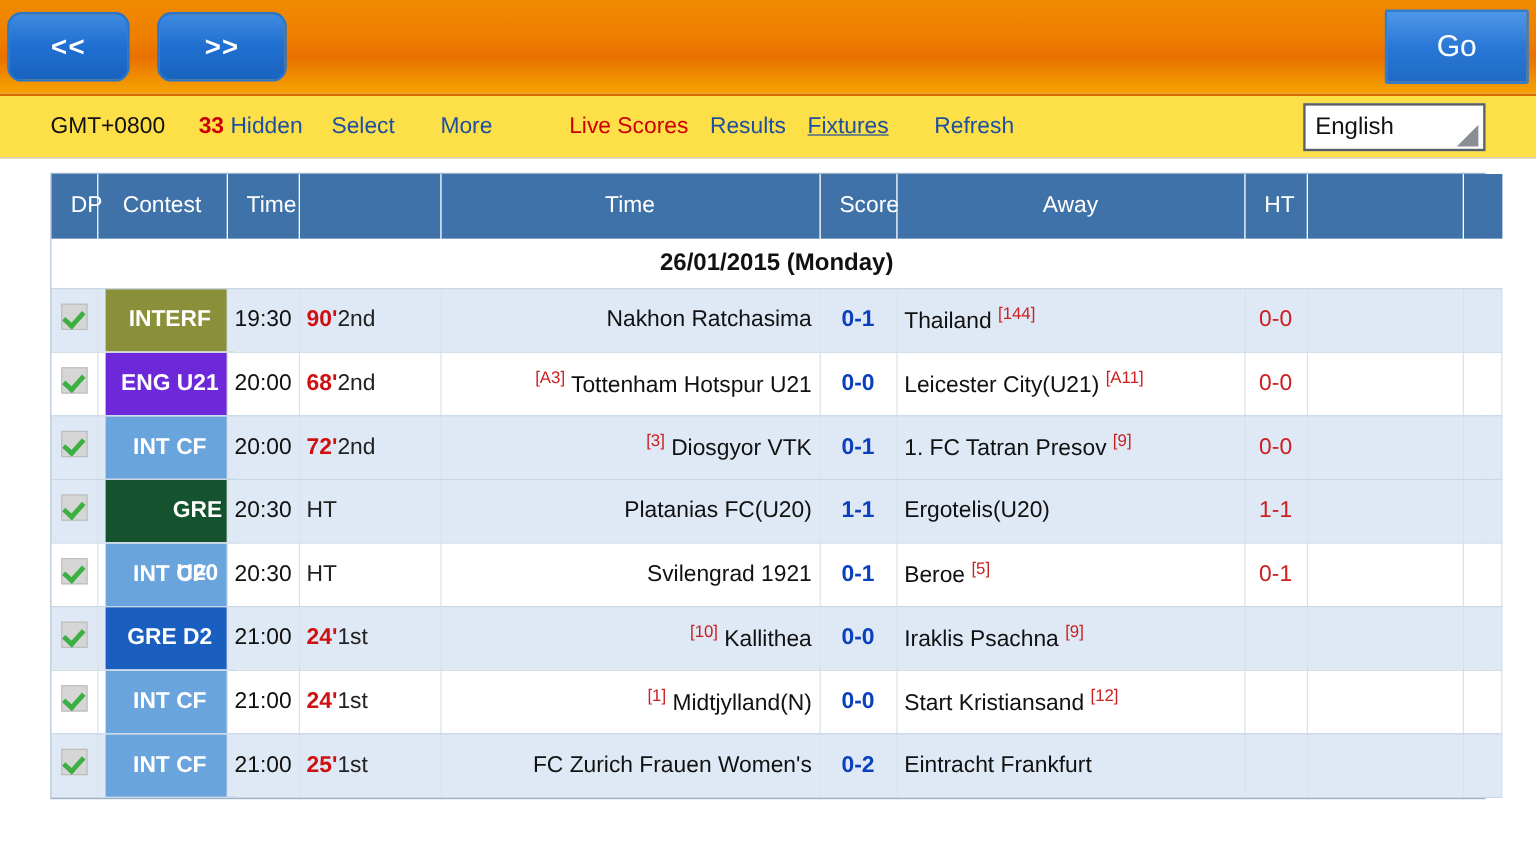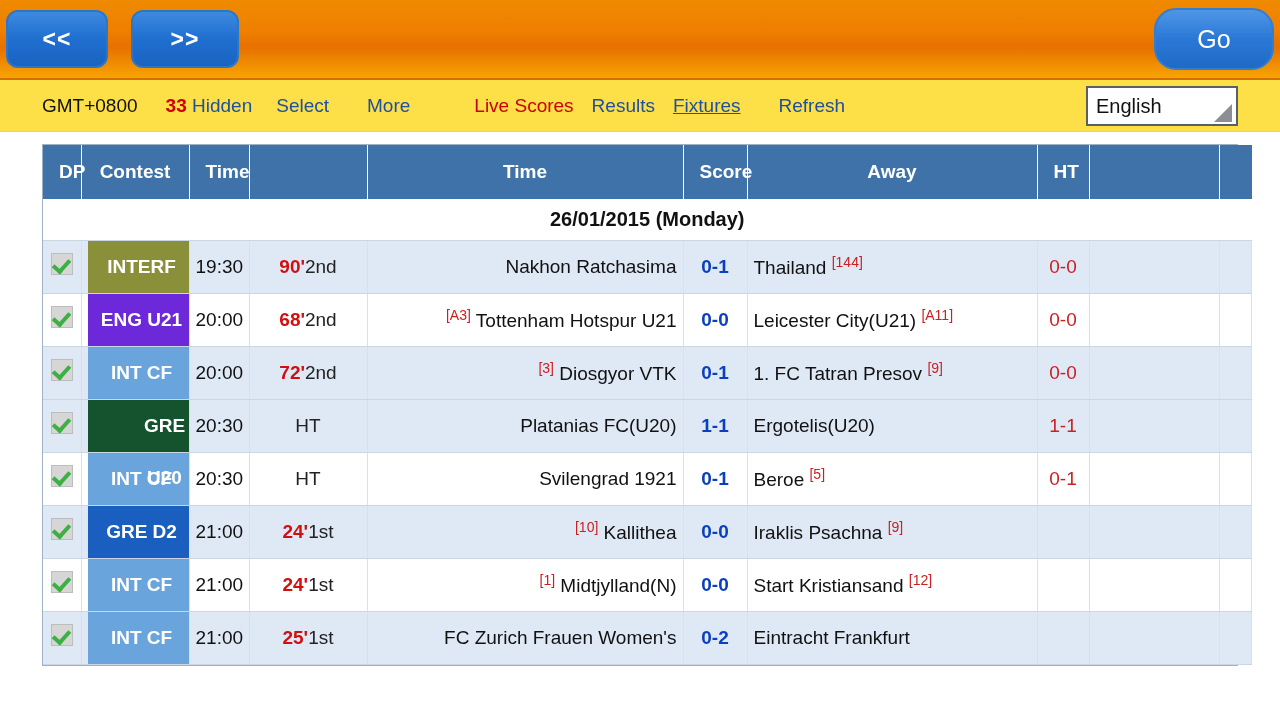--- a/index.html
+++ b/index.html
@@ -32,21 +32,21 @@
     align-items: center;
     justify-content: center;
     letter-spacing: 1px;
   }
   .nav-prev { left: 6px; width: 102px; }
   .nav-next { left: 131px; width: 108px; }
   .go-btn {
     position: absolute;
     top: 8px; right: 6px;
     width: 120px; height: 62px;
-    border-radius: 22px;
+    border-radius: 2px;
     background: linear-gradient(to bottom, #4f96e6 0%, #2a78d6 50%, #1f6ac6 100%);
     border: 2px solid #2f7ed2;
     color: #ffffff;
     font-size: 25px;
     display: flex; align-items: center; justify-content: center;
   }
 
   
   .toolbar {
     position: relative;
@@ -97,21 +97,21 @@
   .table-wrap {
     position: relative;
     margin: 12px 42px 0 42px;
     border: 1px solid #9fb3c8;
   }
   table { border-collapse: collapse; width: 1196px; table-layout: fixed; }
   thead th {
     background: #3e72a8;
     color: #ffffff;
     font-size: 19px;
-    font-weight: bold;
+    font-weight: normal;
     height: 42px;
     border-right: 1px solid #ffffff;
     text-align: center;
     padding: 16px;
   }
   thead th:last-child { border-right: none; }
 
   .col-dp    { width: 38px; }
   .col-contest { width: 108px; }
   .col-time  { width: 60px; }
@@ -167,21 +167,21 @@
     display: block;
     color: #ffffff;
     font-size: 19px;
     font-weight: bold;
     line-height: 52px;
     height: 52px;
     width: 108px;
   }
 
   td.time { text-align: left; font-size: 19px; color: #111111; padding-left: 4px; }
-  td.minute { text-align: center; font-size: 19px; color: #111111; }
+  td.minute { text-align: left; font-size: 19px; color: #111111; }
   .min-red { color: #d01010; font-weight: bold; }
   .min-half { color: #222222; }
 
   td.home { text-align: right; padding-right: 10px; color: #111111; }
   td.away { text-align: left; padding-left: 10px; color: #111111; }
   .rank { color: #cc2020; font-size: 14px; vertical-align: super; }
   td.score { text-align: center; color: #0a3fbf; font-weight: bold; font-size: 19px; }
   td.ht { text-align: center; color: #cc2020; font-size: 19px; }
   td.x1, td.x2 { background-clip: padding-box; }
 </style>

